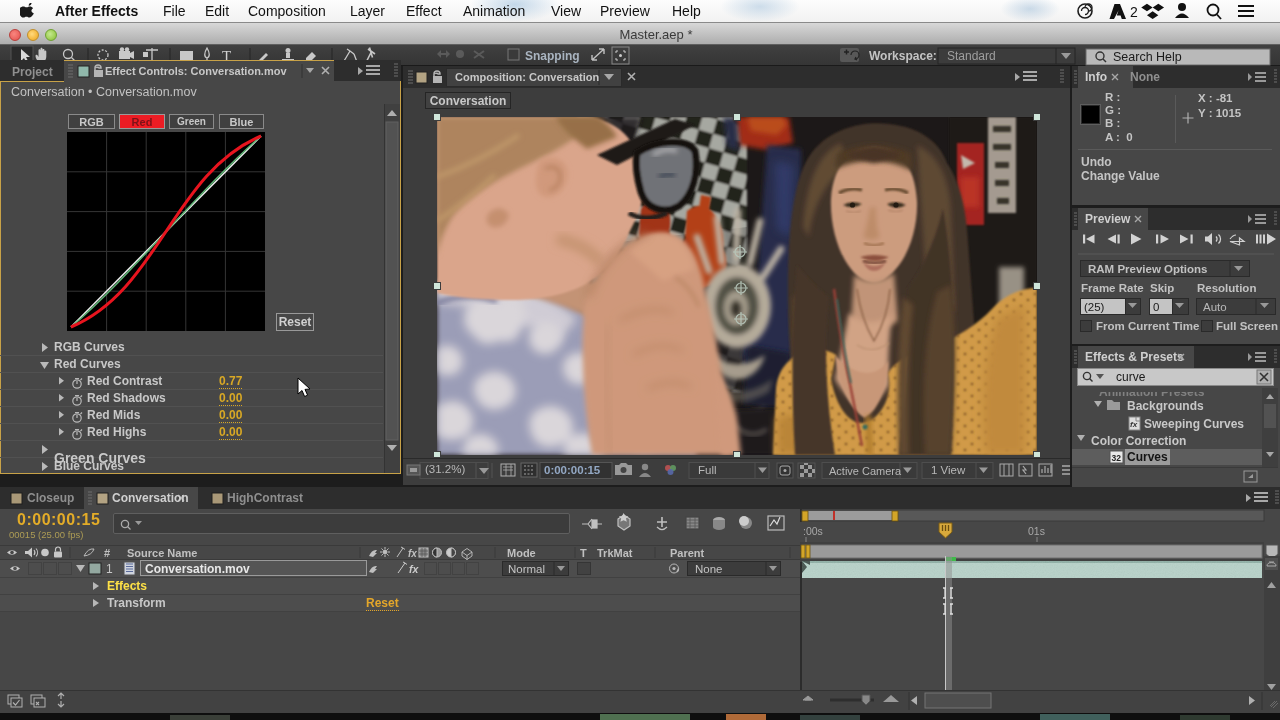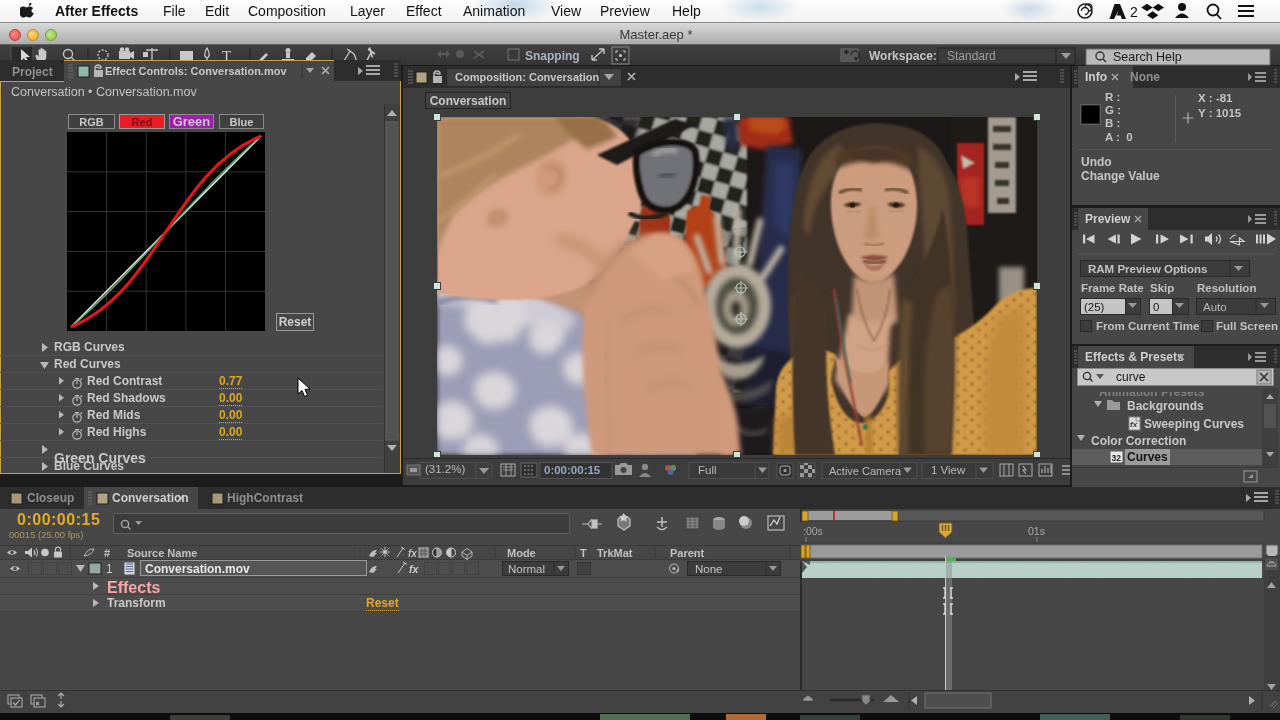--- a/index.html
+++ b/index.html
@@ -154,21 +154,21 @@
         <path d="M366,6 h14 M366,10 h14 M366,14 h14" stroke="#a8a8a8" stroke-width="2"></path>
       <g stroke="#6f6f6f">
           <path d="M394,4 h4 M394,7 h4 M394,10 h4 M394,13 h4 M394,16 h4"></path>
         </g>
     </svg>
     <div class="txt" style="left:105px; top:5px; color:#c8c8c8; font-size:11px; font-weight:bold;">Effect Controls: Conversation.mov</div>
     <div class="txt" style="left:11px; top:25px; color:#c2c2c2; font-size:12.5px; font-weight:normal;">Conversation • Conversation.mov</div>
 
     <div class="abs" style="left:68px; top:54px; width:47px; height:15px; background:#404040; border:1px solid #8a8a8a; color:#c8c8c8; font-size:11px; font-weight:bold; text-align:center; line-height:14px;">RGB</div>
     <div class="abs" style="left:119px; top:54px; width:46px; height:15px; background:#ec1c24; border:1px solid #9a9a9a; color:#7d1218; font-size:11px; font-weight:bold; text-align:center; line-height:14px;">Red</div>
-    <div class="abs" style="left:169px; top:54px; width:45px; height:15px; background:#a21caf; border:1px solid #8a8a8a; color:#c8c8c8; font-size:13px; font-weight:bold; text-align:center; line-height:14px;">Green</div>
+    <div class="abs" style="left:169px; top:54px; width:45px; height:15px; background:#404040; border:1px solid #8a8a8a; color:#c8c8c8; font-size:10px; font-weight:bold; text-align:center; line-height:14px;">Green</div>
     <div class="abs" style="left:219px; top:54px; width:45px; height:15px; background:#404040; border:1px solid #8a8a8a; color:#c8c8c8; font-size:11px; font-weight:bold; text-align:center; line-height:14px;">Blue</div>
 
     <svg class="abs" width="198" height="199" style="left:67px; top:72px; background:#000;">
       <g stroke="#353535" stroke-width="1">
         <path d="M39.6,0 V199 M79.2,0 V199 M118.8,0 V199 M158.4,0 V199"></path>
         <path d="M0,39.8 H198 M0,79.6 H198 M0,119.4 H198 M0,159.2 H198"></path>
       </g>
       <path d="M4,195 L194,4" stroke="#e8e8e8" stroke-width="1.6" fill="none"></path>
       <path d="M4,195 C62,146 132,58 194,4" stroke="#5cb272" stroke-width="1.5" fill="none"></path>
       <path d="M4,195 C92,158 106,41 194,4" stroke="#e8141e" stroke-width="3" fill="none"></path>
@@ -765,21 +765,21 @@
         <path d="M769,6 l4,5 4,-5 z" fill="#999"></path>
     </svg>
 
     <div class="abs" style="left:0; top:90px; width:800px; height:17px; background:#4d4d4d; border-top:1px solid #414141;"></div>
     <div class="abs" style="left:0; top:107px; width:800px; height:17px; background:#4d4d4d; border-top:1px solid #414141;"></div>
     <div class="abs" style="left:0; top:124px; width:800px; height:1px; background:#414141;"></div>
     <svg class="abs" width="200" height="34" style="left:0; top:90px;">
       <path d="M93,5 l6,4 l-6,4 z" fill="#b8b8b8"></path>
       <path d="M93,22 l6,4 l-6,4 z" fill="#b8b8b8"></path>
     </svg>
-    <div class="txt" style="left:107px; top:92px; color:#fca5a5; font-size:16px; font-weight:bold;">Effects</div>
+    <div class="txt" style="left:107px; top:92px; color:#fde047; font-size:12px; font-weight:bold;">Effects</div>
     <div class="txt" style="left:107px; top:109px; color:#c8c8c8; font-size:12px; font-weight:bold;">Transform</div>
     <div class="txt" style="left:366px; top:109px; color:#e3a62a; font-size:12px; font-weight:bold; border-bottom:1px dotted #e3a62a;">Reset</div>
 
     <div class="abs" style="left:800px; top:22px; width:480px; height:181px; background:#474747; border-left:2px solid #2c2c2c;"></div>
     <svg class="abs" width="480" height="204" style="left:800px; top:22px;">
 
       <rect x="2" y="1" width="462" height="11" fill="#585858" stroke="#3a3a3a"></rect>
       <rect x="3" y="2" width="95" height="9" fill="#9c9c9c"></rect>
       <rect x="2" y="2" width="6" height="10" fill="#d3a528" stroke="#6a5210" stroke-width="0.8"></rect>
       <rect x="92" y="2" width="6" height="10" fill="#d3a528" stroke="#6a5210" stroke-width="0.8"></rect>

